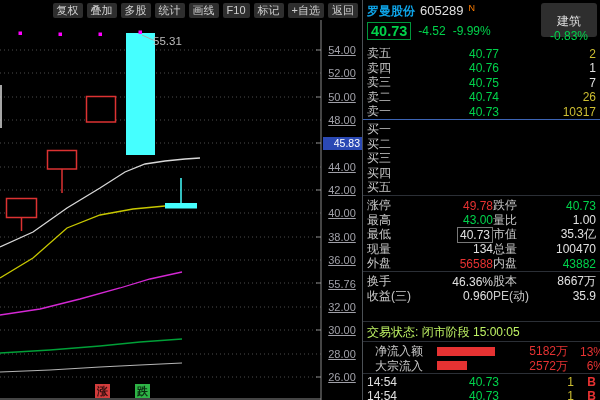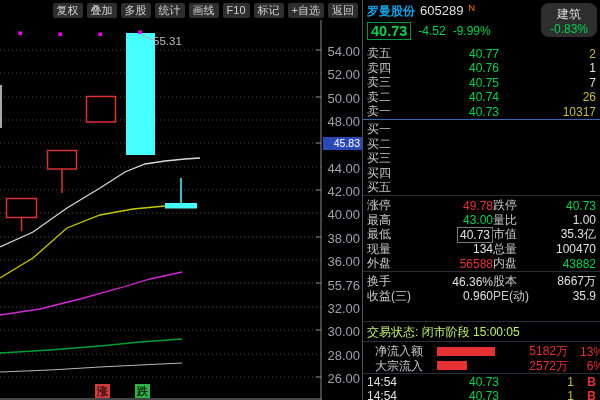--- a/index.html
+++ b/index.html
@@ -16,37 +16,37 @@
 
   
   .chart { position:absolute; left:0; top:20px; width:322px; height:380px; }
   .legend-badge { position:absolute; width:15px; height:14px; font-size:11px; line-height:14px;
                   text-align:center; color:rgba(0,0,0,0.75); font-weight:bold; }
   .legend-up   { left:95px;  top:364px; background:#d23c3c; }
   .legend-down { left:135px; top:364px; background:#2eb446; }
 
   
   .axis { position:absolute; left:322px; top:20px; width:40px; height:380px; }
-  .axis-label { position:absolute; right:2px; width:36px; text-align:right;
-                font-size:13px; color:#a0a0a8; }
+  .axis-label { position:absolute; right:2px; width:36px; text-align:center;
+                font-size:11px; color:#a0a0a8;text-decoration:underline; }
   .axis-hi { position:absolute; left:1px; right:0; height:13px; background:#2b49b4;
              color:#fff; font-size:10.5px; line-height:13px; text-align:right; padding-right:2px; }
 
   
   .panel { position:absolute; left:362px; top:0; width:238px; height:400px;
            border-left:1px solid #4b5055; background:#000; font-size:12px; }
   .hdr-name { position:absolute; left:4px; top:3px; height:17px; display:flex; align-items:baseline; gap:5px; }
   .s-name { color:#0ea5e9; font-size:12px; font-weight:bold; }
   .s-code { color:#e0e0e0; font-size:13px; }
   .s-flag { color:#ff7d00; font-size:9px; vertical-align:super; position:relative; top:-4px; }
   .hdr-price { position:absolute; left:4px; top:22px; height:18px; display:flex; align-items:center; gap:7px; }
   .big-price { color:#00d24b; font-size:14.5px; font-weight:bold; border:1px solid #00963c; padding:0 3px; }
   .chg { color:#00d24b; font-size:12px; }
   .sector-box { position:absolute; right:3px; top:3px; width:56px; height:34px; background:#2e2e2e;
-                border-radius:8px; text-align:center; padding-top:3px; }
+                border-radius:3px; text-align:center; padding-top:10px; }
   .sector-box .sn { color:#dcdcdc; font-size:12px; line-height:16px; }
   .sector-box .sp { color:#00d24b; font-size:12px; line-height:15px; }
 
   .obrow { display:grid; grid-template-columns:36px 96px 1fr; height:14.5px;
            align-items:center; padding:0 4px; }
   .obrow .p { text-align:right; }
   .obrow .q { text-align:right; }
   .asks  { position:absolute; left:0; top:45px;  width:100%; }
   .bids  { position:absolute; left:0; top:121px; width:100%; }
   .sep   { position:absolute; left:0; width:100%; height:0; border-top:1px solid #2b2f36; }

